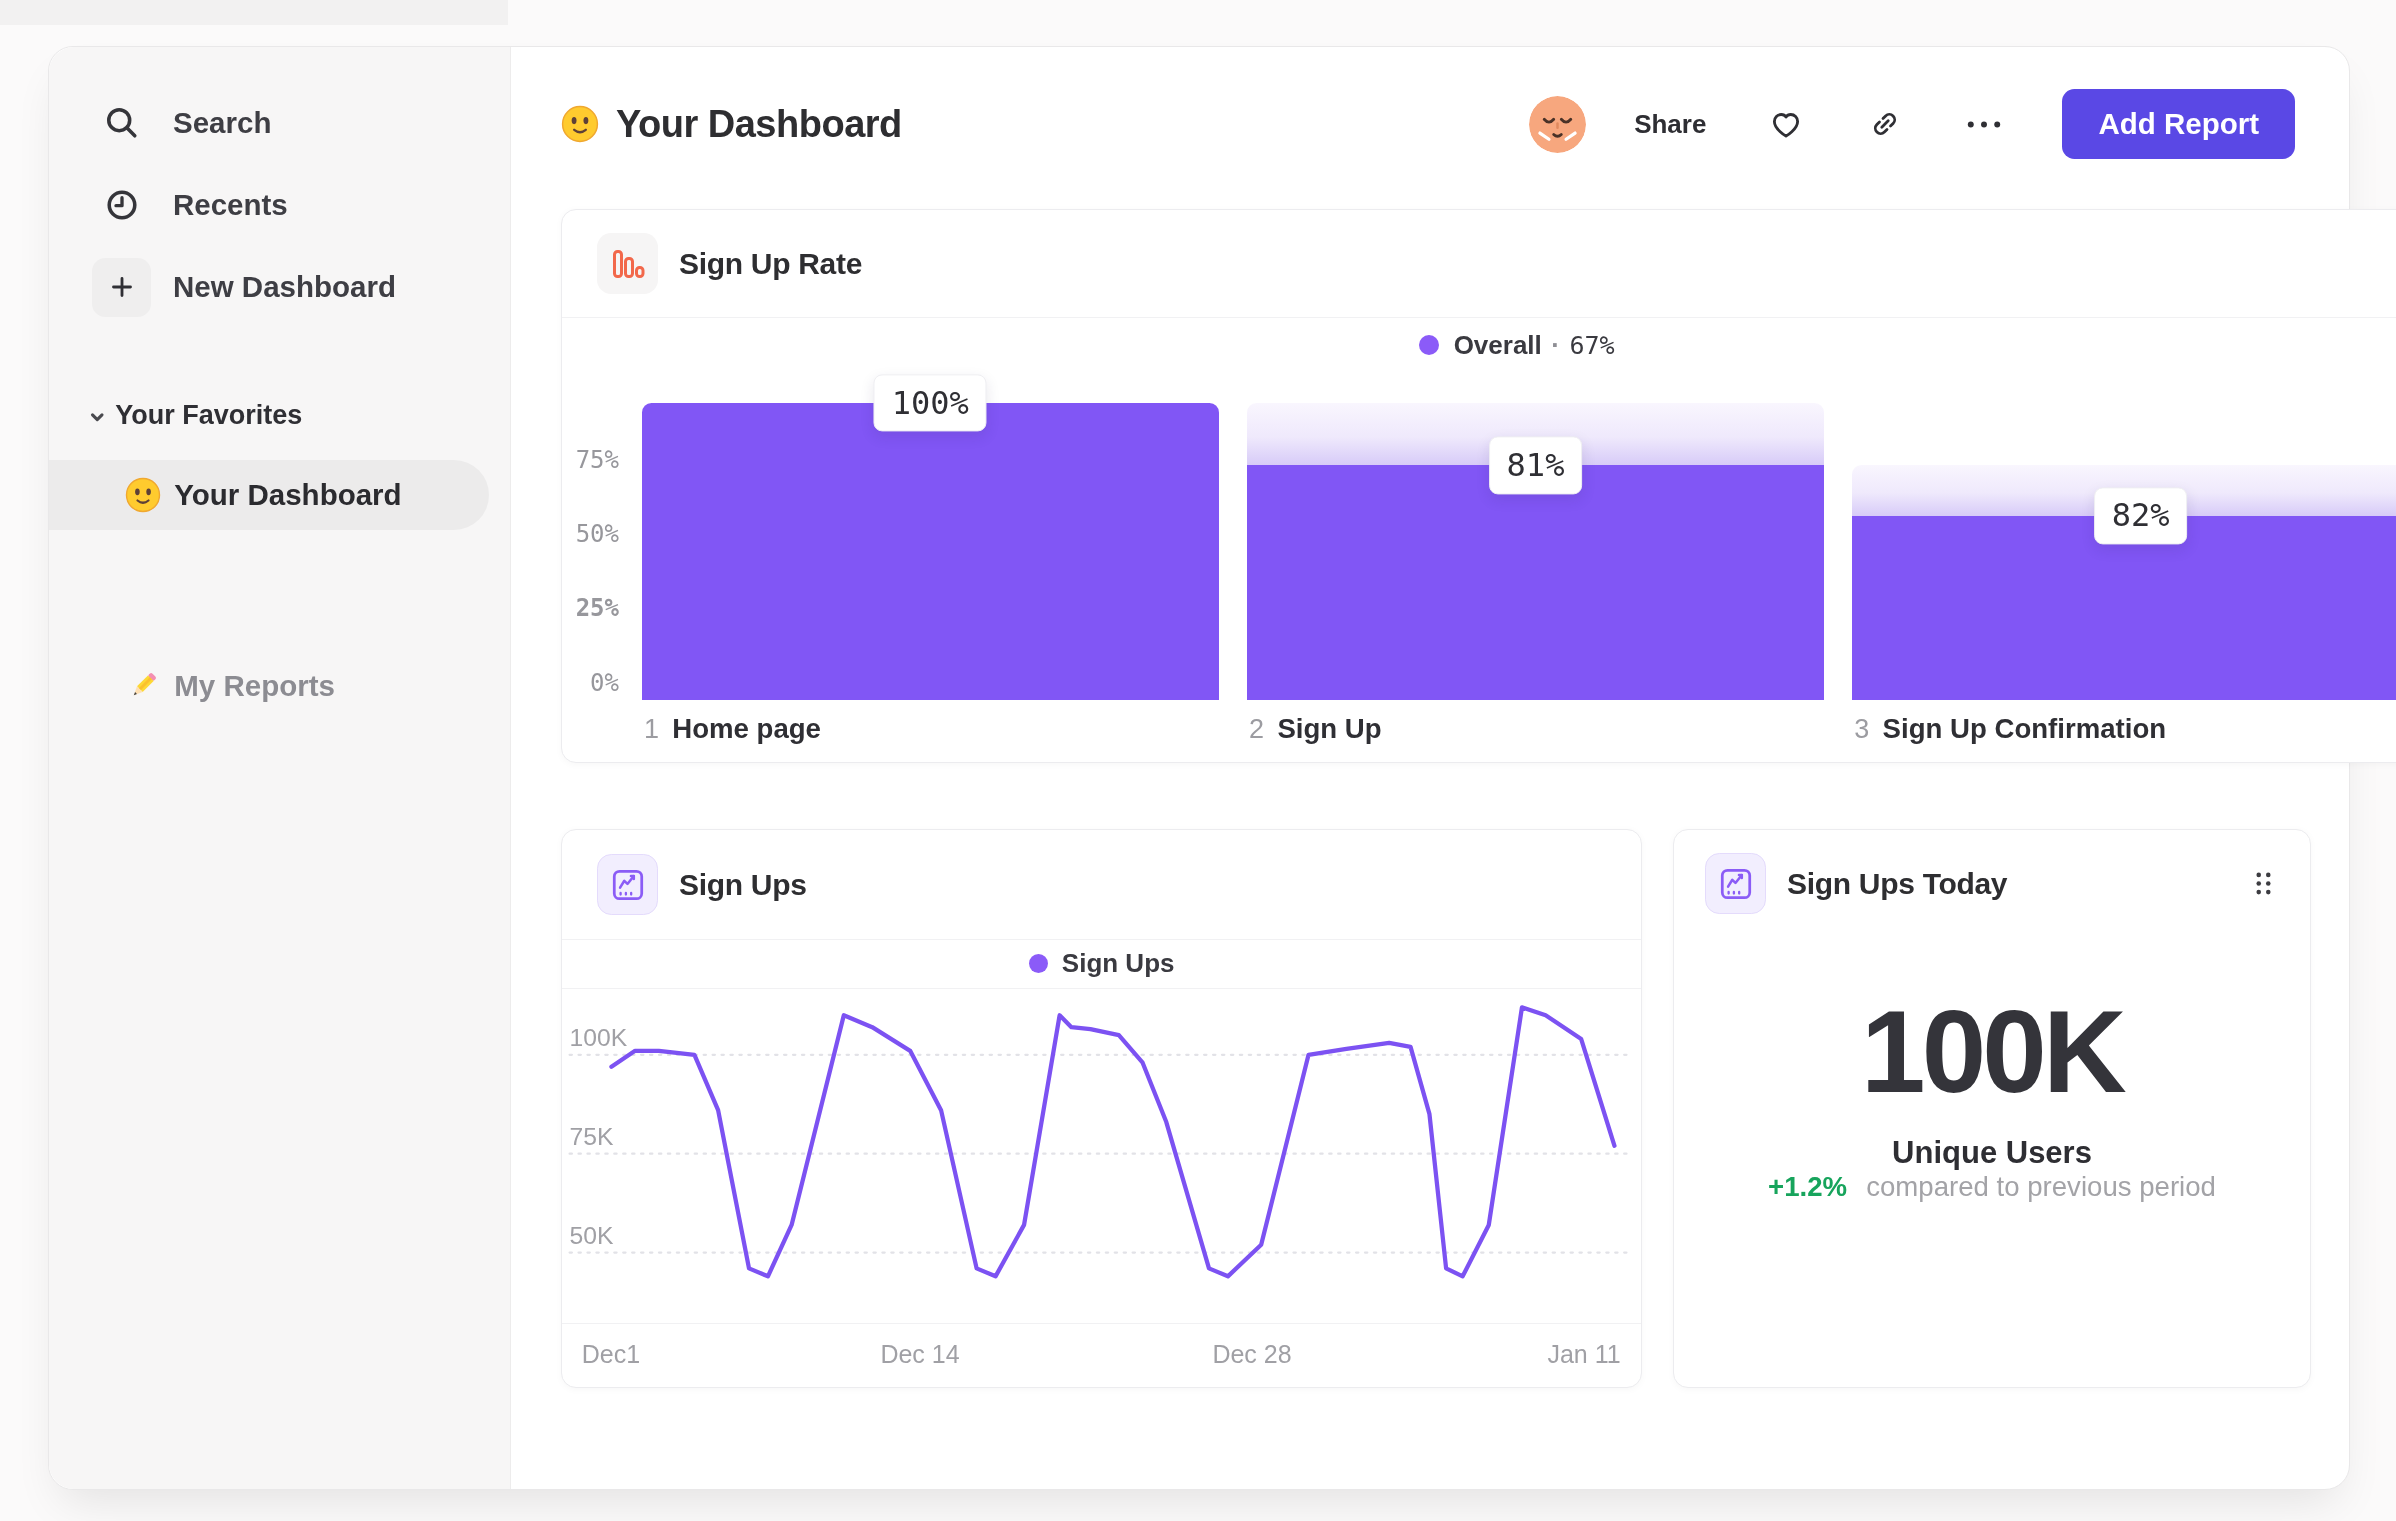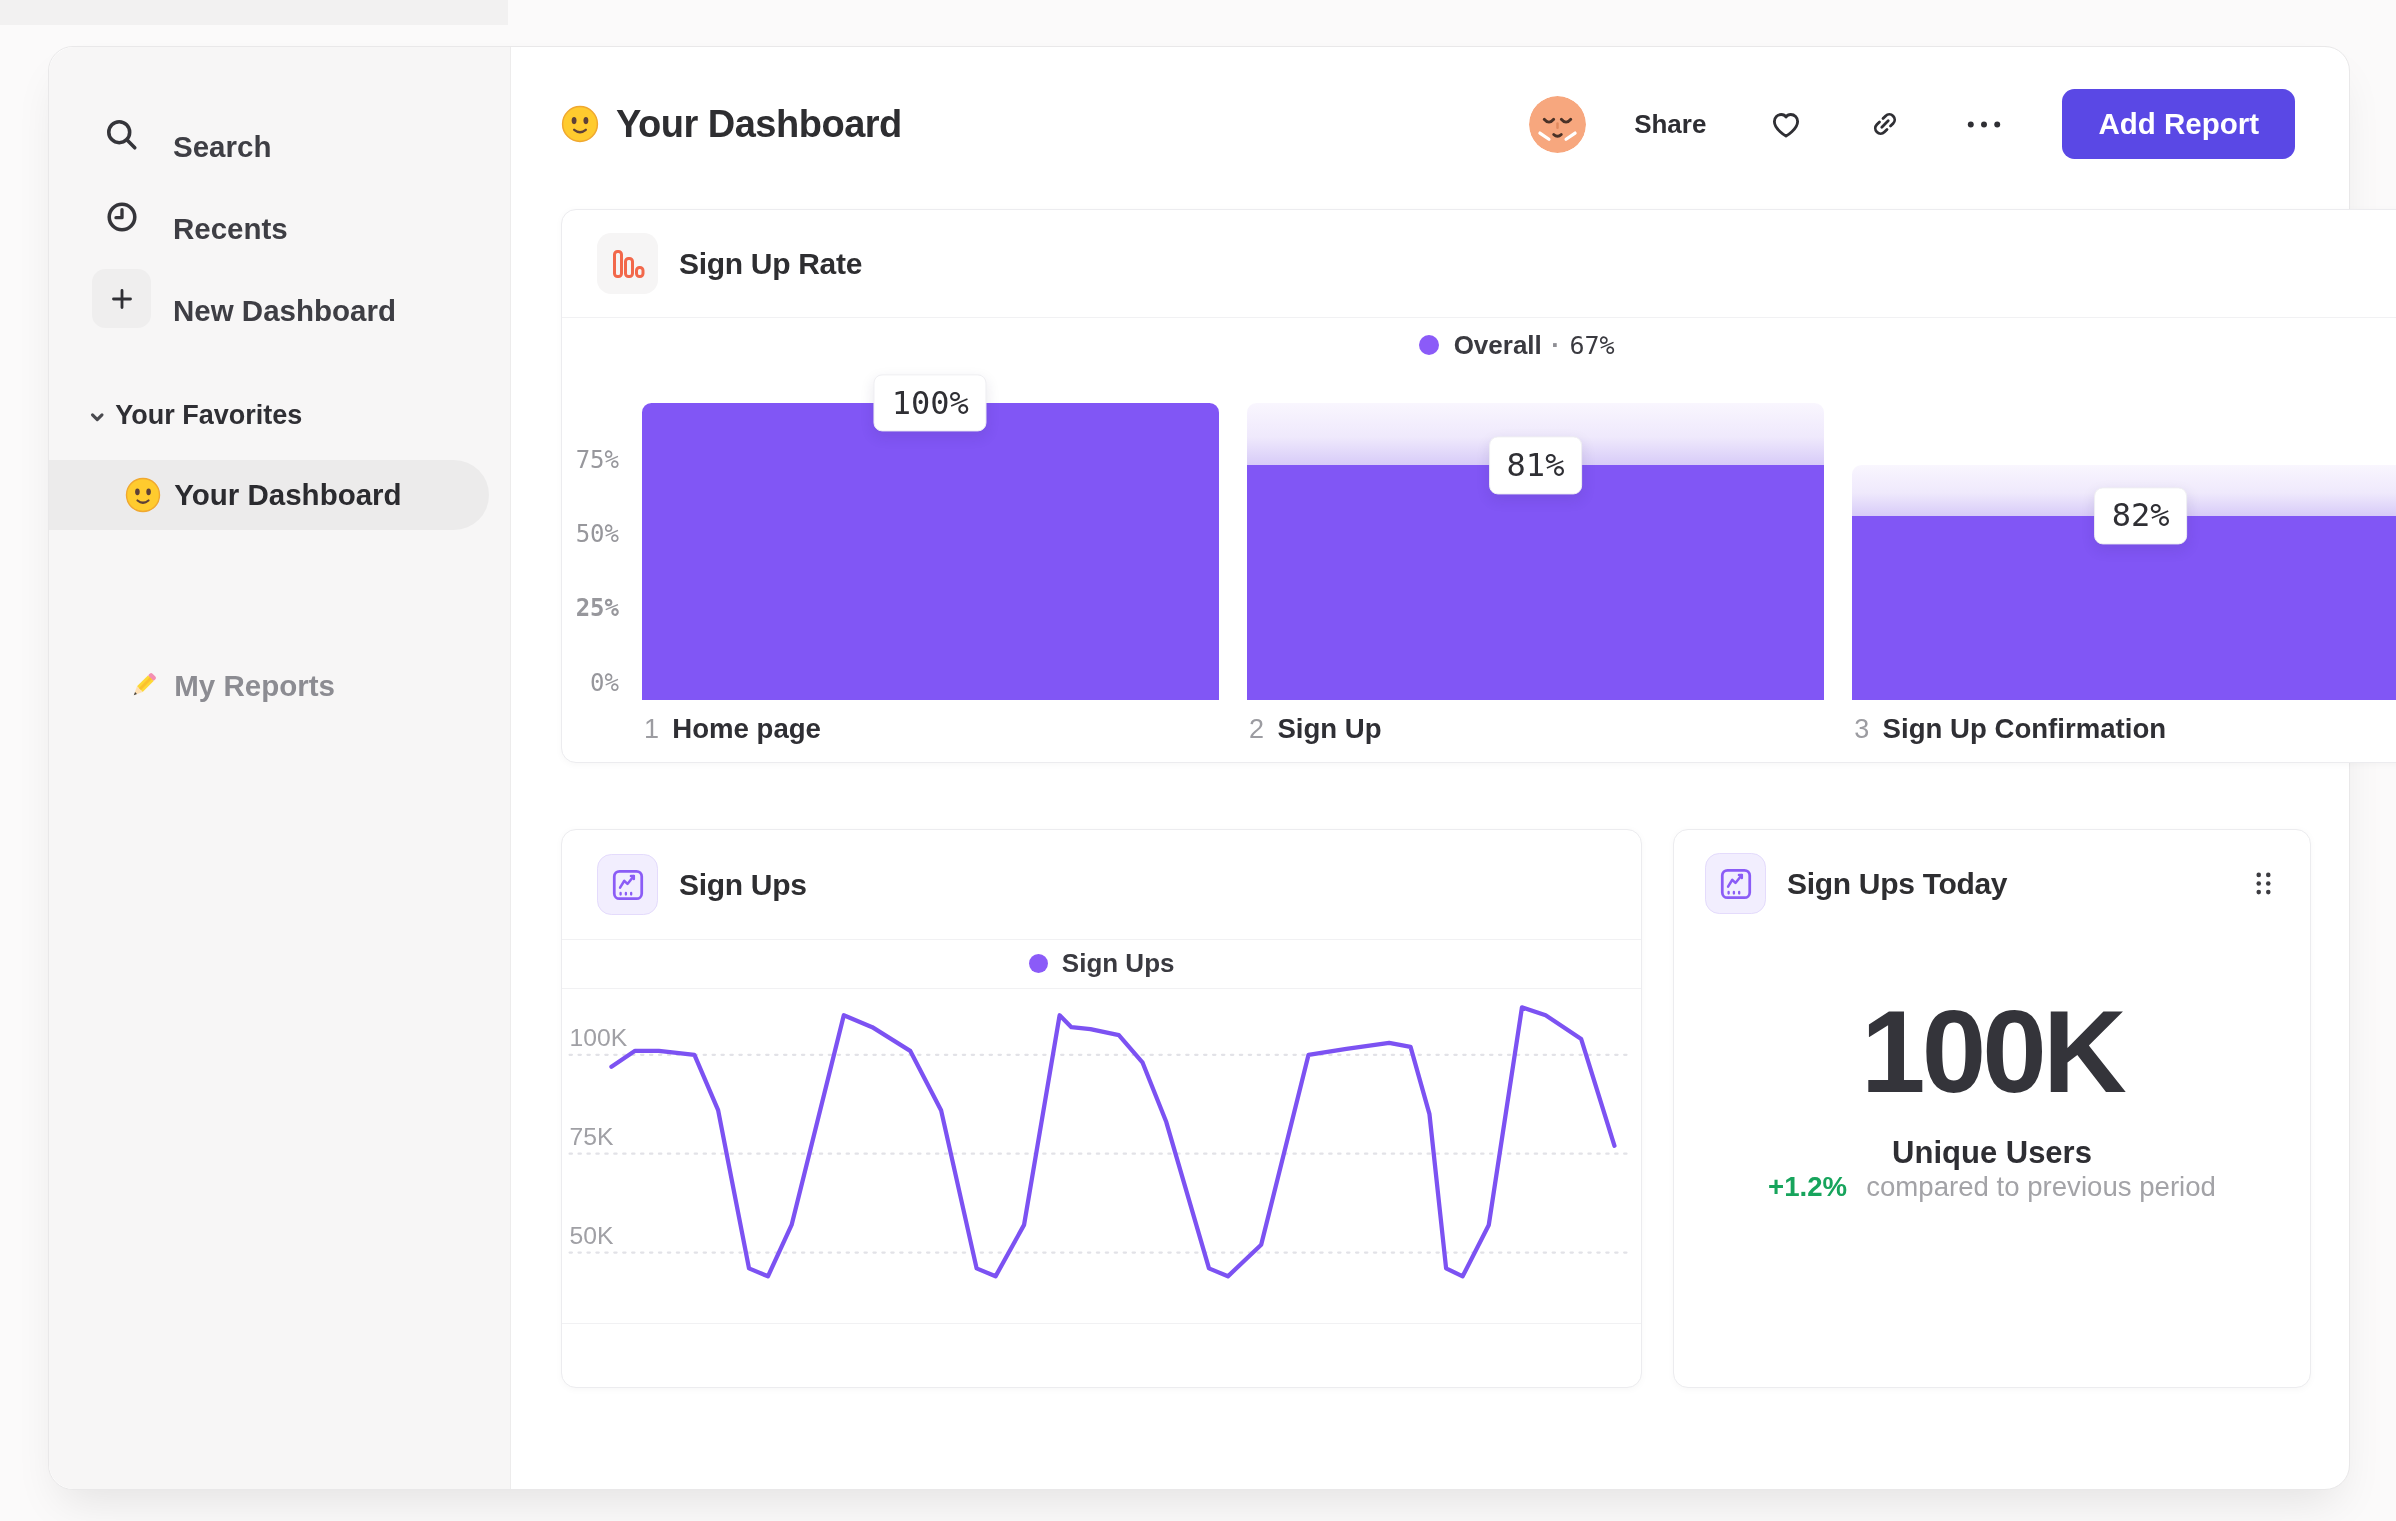--- a/index.html
+++ b/index.html
@@ -22,21 +22,21 @@
   }
 
   
   .sidebar {
     position: absolute; left: 0; top: 0; width: 462px; height: 100%;
     background: #F7F6F6; border-right: 1px solid #EDECEC;
     border-radius: 25px 0 0 25px;
   }
   .nav-row {
     position: absolute; left: 0; width: 100%; height: 82px;
-    display: flex; align-items: flex-end; padding-left: 43px; cursor: pointer;
+    display: flex; align-items: center; padding-left: 43px; cursor: pointer;
   }
   .icon-slot { width: 59px; height: 59px; display: flex; align-items: center; justify-content: center; flex: 0 0 59px; }
   .icon-slot.boxed { background: #EFEEEE; border-radius: 13.3px; }
   .nav-row .nav-label { margin-left: 22px; font-size: 29.5px; font-weight: 600; color: #3E3E44; }
 
   .section-head {
     position: absolute; left: 0; width: 100%; height: 38px;
     display: flex; align-items: flex-end; padding-left: 34px; cursor: pointer;
   }
   .section-head .chev { width: 28.5px; height: 28.5px; flex: 0 0 28.5px; }
@@ -347,20 +347,26 @@
           <line x1="8" x2="1122" y1="66" y2="66" stroke="#E2E2E7" stroke-width="2.4" stroke-dasharray="2.4 7" stroke-linecap="round"></line>
           <text x="8" y="57" font-size="26" fill="#A0A0A5" font-family="&quot;Liberation Sans&quot;, sans-serif">100K</text>
           <line x1="8" x2="1122" y1="170" y2="170" stroke="#E2E2E7" stroke-width="2.4" stroke-dasharray="2.4 7" stroke-linecap="round"></line>
           <text x="8" y="161" font-size="26" fill="#A0A0A5" font-family="&quot;Liberation Sans&quot;, sans-serif">75K</text>
           <line x1="8" x2="1122" y1="274" y2="274" stroke="#E2E2E7" stroke-width="2.4" stroke-dasharray="2.4 7" stroke-linecap="round"></line>
           <text x="8" y="265" font-size="26" fill="#A0A0A5" font-family="&quot;Liberation Sans&quot;, sans-serif">50K</text>
           <polyline points="52.0,78.5 76.9,61.8 101.9,61.8 139.3,66.0 164.2,124.2 196.7,290.6 216.6,299.0 241.5,244.9 296.4,24.4 326.3,36.9 366.2,61.8 398.7,124.2 436.1,290.6 456.0,299.0 486.0,244.9 523.4,24.4 535.8,36.9 555.8,39.0 585.7,45.2 610.7,74.3 635.6,136.7 680.5,290.6 700.4,299.0 735.4,265.7 785.2,66.0 825.1,59.8 870.0,53.5 892.5,57.7 912.4,128.4 929.9,290.6 947.3,299.0 974.8,244.9 1009.7,16.1 1034.6,24.4 1072.0,49.4 1107.0,161.7" fill="none" stroke="#7C52F2" stroke-width="4.5" stroke-linejoin="round" stroke-linecap="round"></polyline>
         </svg>
     </div>
     <div class="line-bottom-divider"></div>
+    <div class="x-labels">
+        <span class="x-label" style="left: 49px;">Dec1</span>
+        <span class="x-label" style="left: 358px;">Dec 14</span>
+        <span class="x-label" style="left: 690px;">Dec 28</span>
+        <span class="x-label" style="left: 1022px;">Jan 11</span>
+      </div>
   </section>
 
   <section class="card card-stat">
     <div class="card-head" style="padding-left:31px">
       <span class="card-icon purple-bg">
         <svg width="38" height="38" viewBox="0 0 36 36" fill="none">
             <rect x="5" y="5" width="26" height="26" rx="5" stroke="#8B5CF6" stroke-width="2.6"></rect>
             <path d="M10.5 20.5 L14.5 14 L17.5 17 L23.5 9.5" stroke="#8B5CF6" stroke-width="2.4" stroke-linecap="round" stroke-linejoin="round"></path>
             <path d="M20.8 9.5 H23.5 V12.2" stroke="#8B5CF6" stroke-width="2.4" stroke-linecap="round" stroke-linejoin="round"></path>
             <path d="M11 25.5 v1.5 M16 25.5 v1.5 M21 25.5 v1.5" stroke="#8B5CF6" stroke-width="2.2" stroke-linecap="round"></path>

